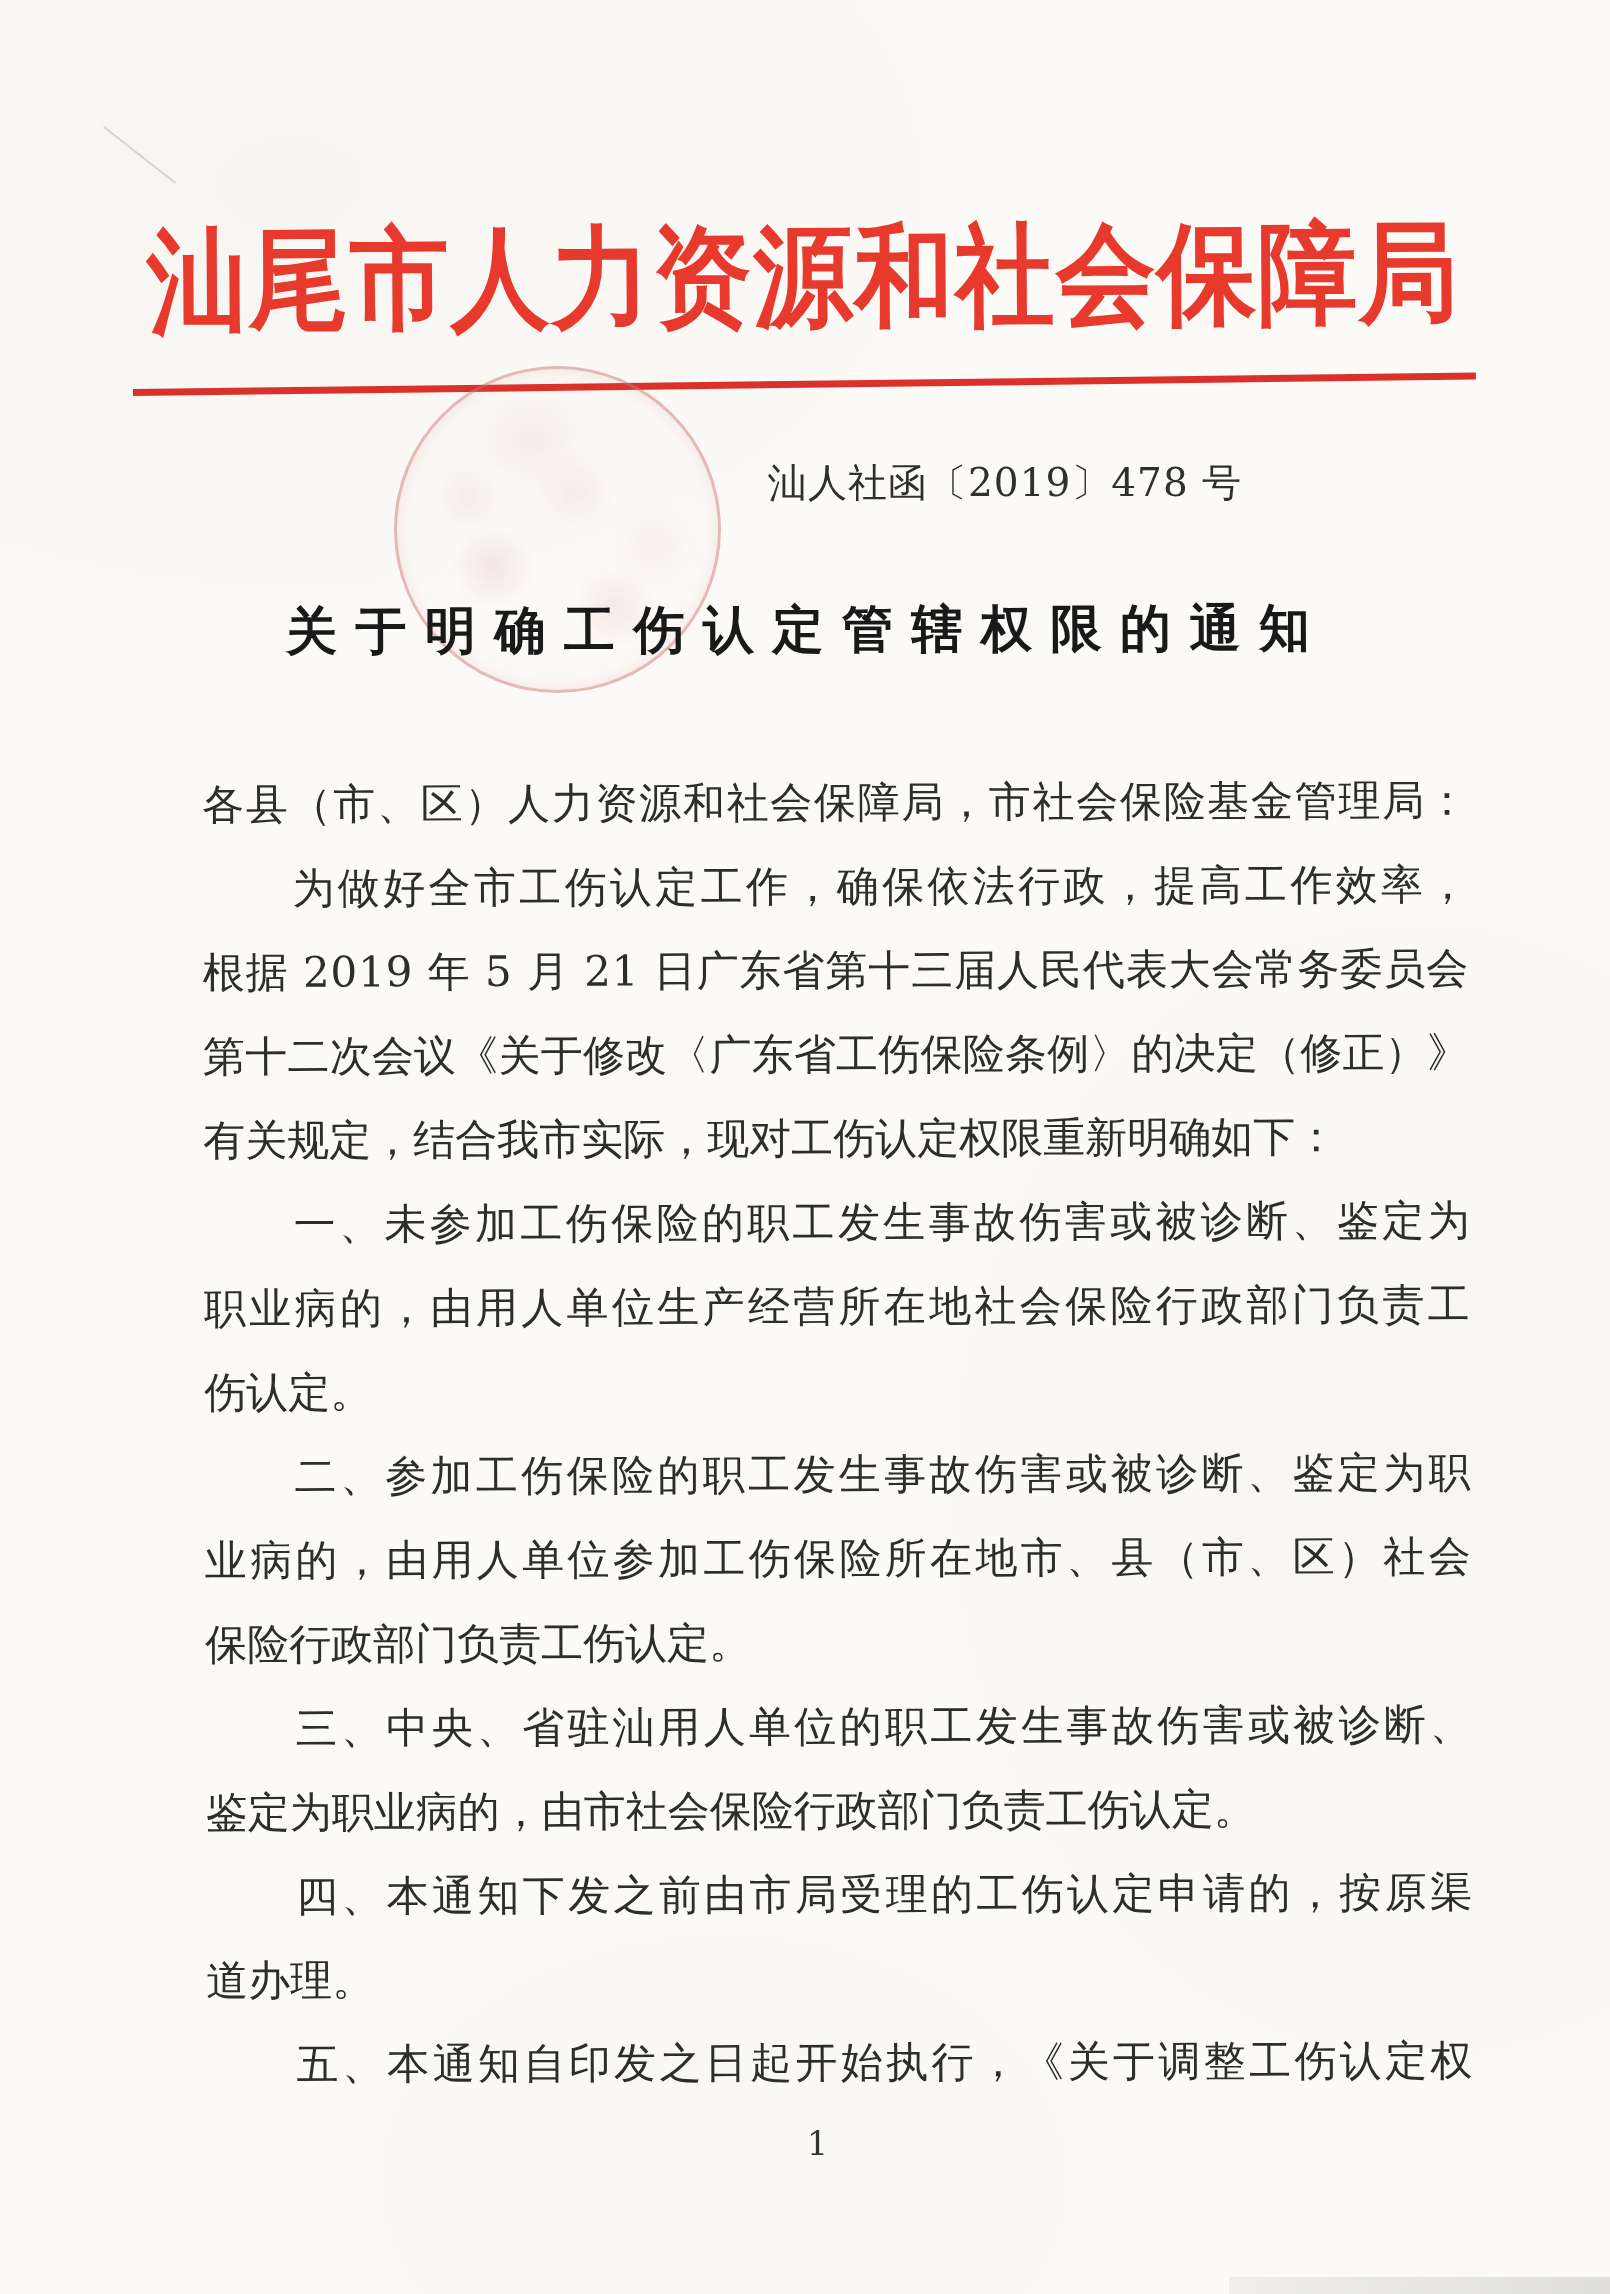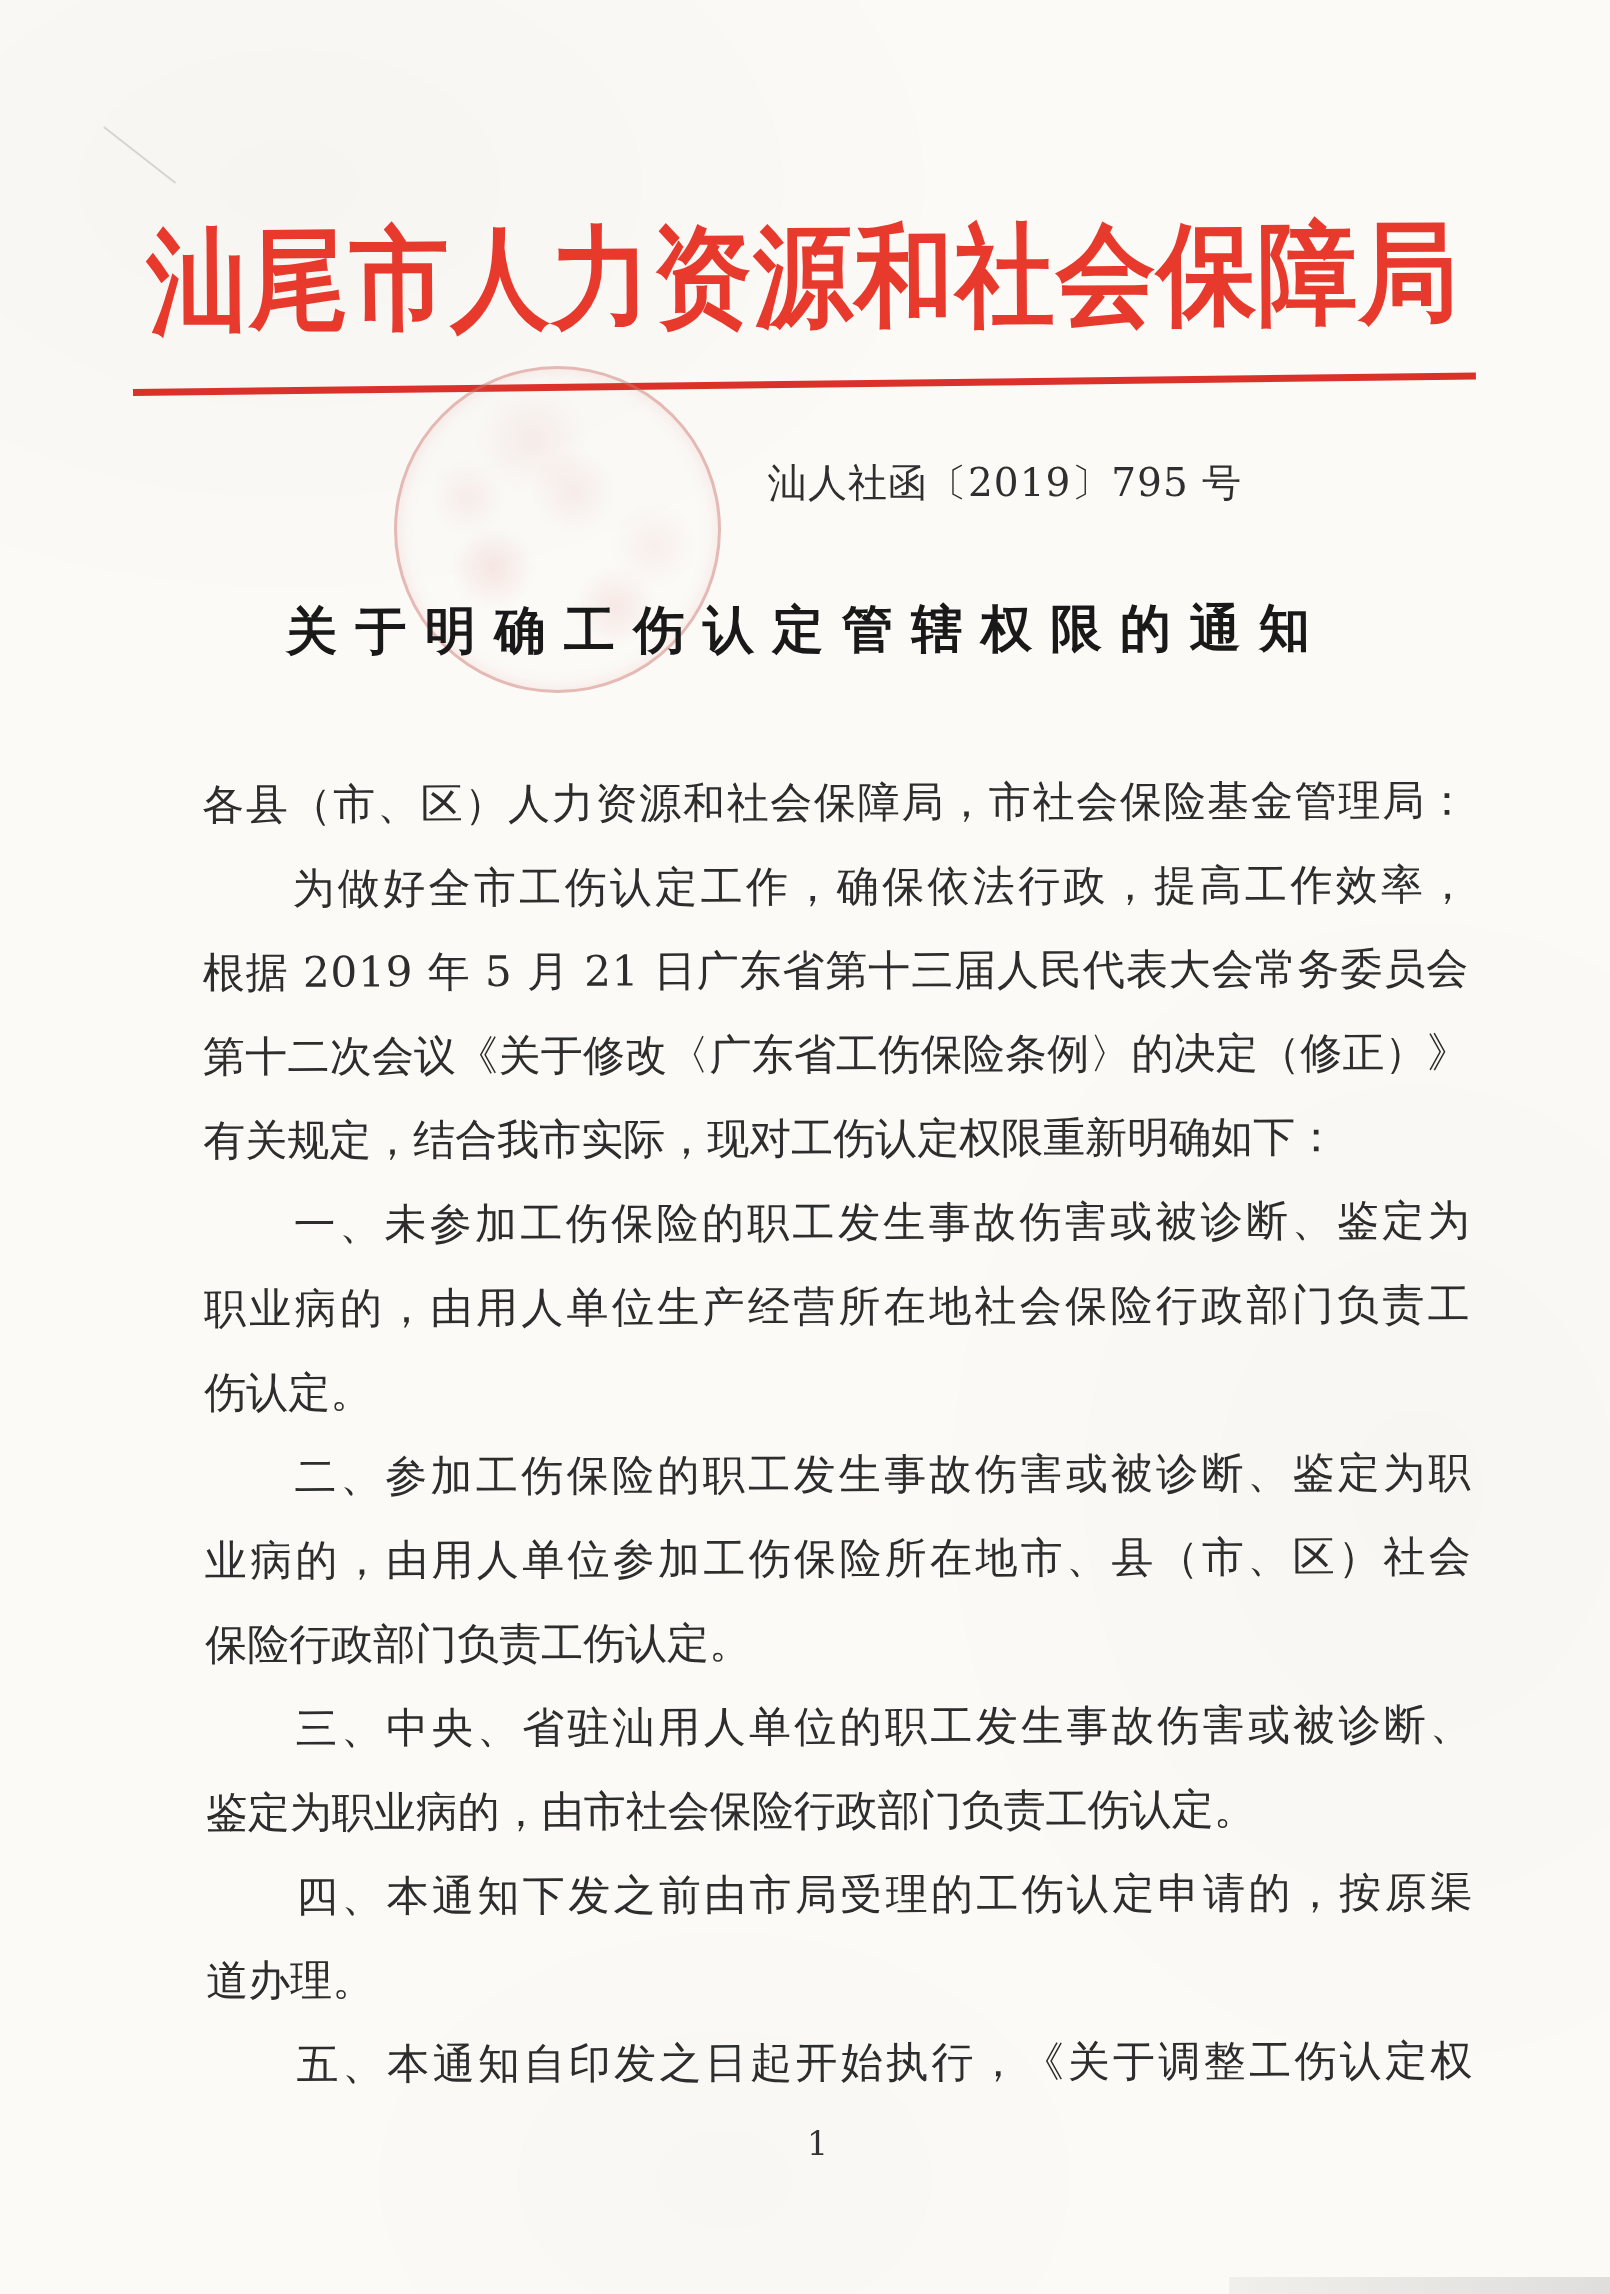--- a/index.html
+++ b/index.html
@@ -82,21 +82,21 @@
 <body>
 
 <div id="crease-mark" class="abs"></div>
 
 <div id="header-title" class="abs"><span>汕</span><span>尾</span><span>市</span><span>人</span><span>力</span><span>资</span><span>源</span><span>和</span><span>社</span><span>会</span><span>保</span><span>障</span><span>局</span></div>
 
 <div id="red-rule" class="abs"></div>
 
 <div id="official-seal" class="abs"></div>
 
-<div id="doc-number" class="abs">汕人社函〔2019〕795 号</div>
+<div id="doc-number" class="abs">汕人社函〔2019〕478 号</div>
 
 <div id="doc-title" class="abs"><span>关</span><span>于</span><span>明</span><span>确</span><span>工</span><span>伤</span><span>认</span><span>定</span><span>管</span><span>辖</span><span>权</span><span>限</span><span>的</span><span>通</span><span>知</span></div>
 
 <div id="document-body" class="abs">
     <div class="line justify"><span>各</span><span>县</span><span>（</span><span>市</span><span>、</span><span>区</span><span>）</span><span>人</span><span>力</span><span>资</span><span>源</span><span>和</span><span>社</span><span>会</span><span>保</span><span>障</span><span>局</span><span>，</span><span>市</span><span>社</span><span>会</span><span>保</span><span>险</span><span>基</span><span>金</span><span>管</span><span>理</span><span>局</span><span>：</span></div>
     <div class="line justify indent"><span>为</span><span>做</span><span>好</span><span>全</span><span>市</span><span>工</span><span>伤</span><span>认</span><span>定</span><span>工</span><span>作</span><span>，</span><span>确</span><span>保</span><span>依</span><span>法</span><span>行</span><span>政</span><span>，</span><span>提</span><span>高</span><span>工</span><span>作</span><span>效</span><span>率</span><span>，</span></div>
     <div class="line justify"><span>根</span><span>据</span><span> </span><span>2</span><span>0</span><span>1</span><span>9</span><span> </span><span>年</span><span> </span><span>5</span><span> </span><span>月</span><span> </span><span>2</span><span>1</span><span> </span><span>日</span><span>广</span><span>东</span><span>省</span><span>第</span><span>十</span><span>三</span><span>届</span><span>人</span><span>民</span><span>代</span><span>表</span><span>大</span><span>会</span><span>常</span><span>务</span><span>委</span><span>员</span><span>会</span></div>
     <div class="line justify"><span>第</span><span>十</span><span>二</span><span>次</span><span>会</span><span>议</span><span>《</span><span>关</span><span>于</span><span>修</span><span>改</span><span>〈</span><span>广</span><span>东</span><span>省</span><span>工</span><span>伤</span><span>保</span><span>险</span><span>条</span><span>例</span><span>〉</span><span>的</span><span>决</span><span>定</span><span>（</span><span>修</span><span>正</span><span>）</span><span>》</span></div>
     <div class="line">有关规定，结合我市实际，现对工伤认定权限重新明确如下：</div>
     <div class="line justify indent"><span>一</span><span>、</span><span>未</span><span>参</span><span>加</span><span>工</span><span>伤</span><span>保</span><span>险</span><span>的</span><span>职</span><span>工</span><span>发</span><span>生</span><span>事</span><span>故</span><span>伤</span><span>害</span><span>或</span><span>被</span><span>诊</span><span>断</span><span>、</span><span>鉴</span><span>定</span><span>为</span></div>

